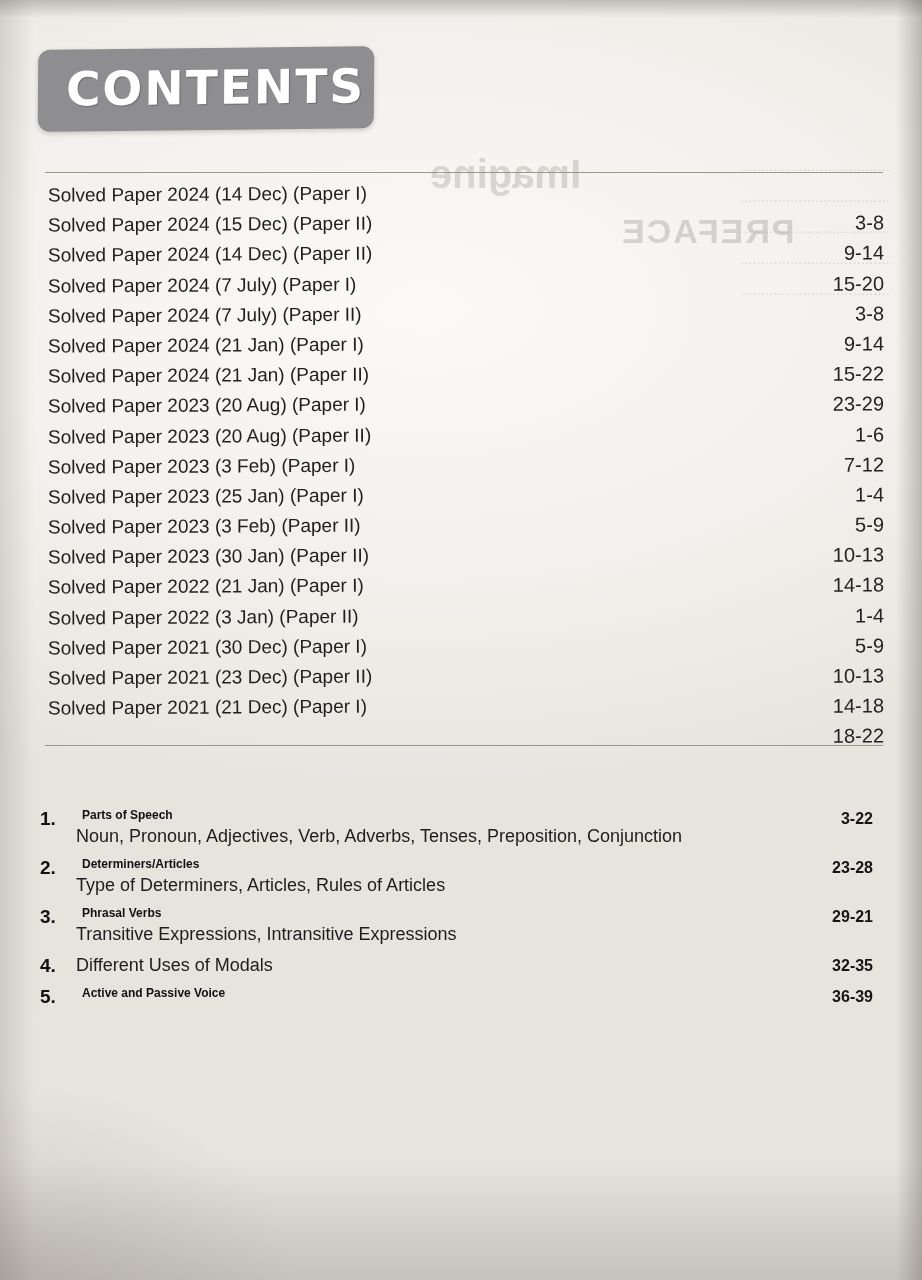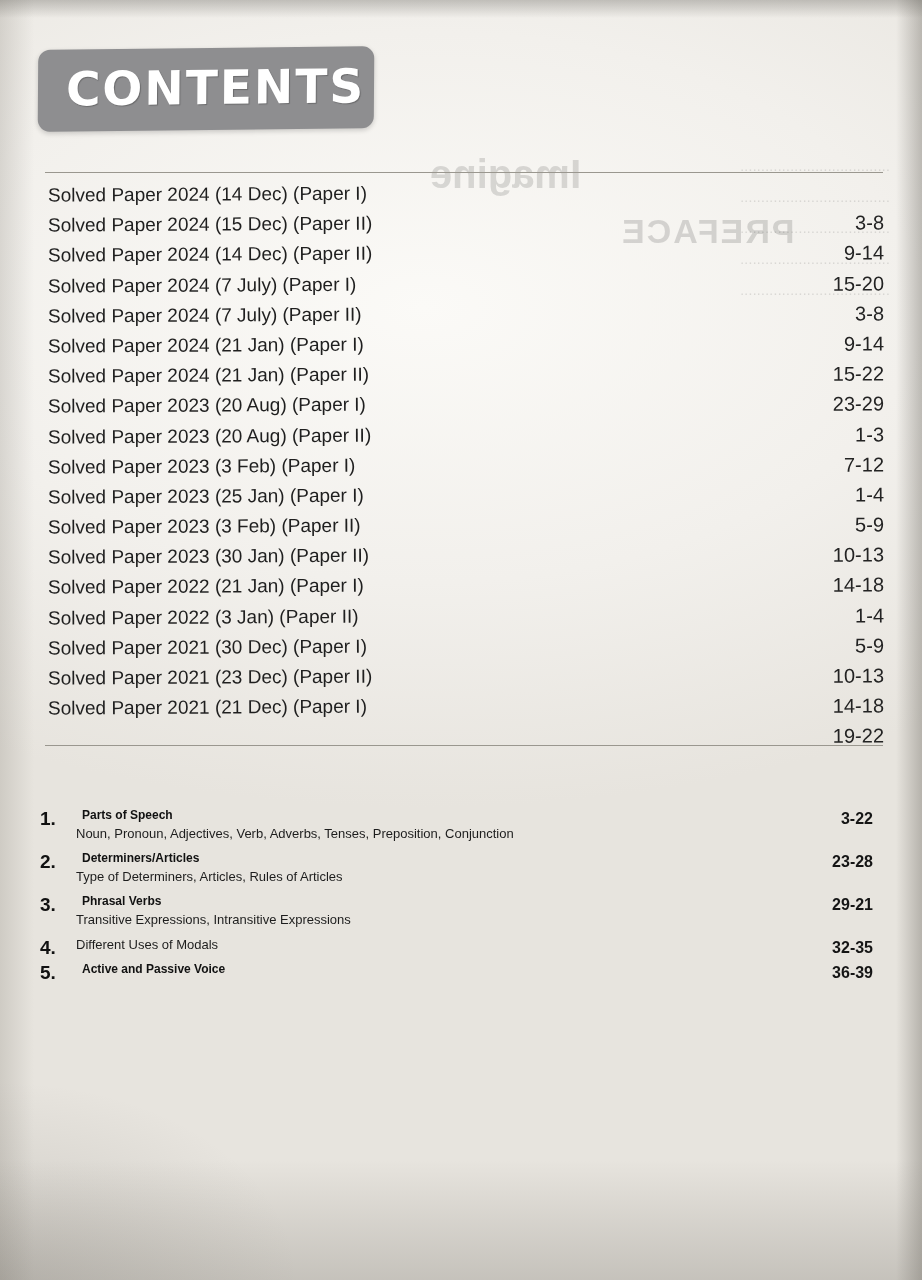--- a/index.html
+++ b/index.html
@@ -189,21 +189,21 @@
     color: #111;
   }
   .toc-item .chapter {
     margin-left: 42px;
     font-size: 12px;
     font-weight: bold;
     color: #111;
   }
   .toc-item .sub {
     margin-left: 36px;
-    font-size: 13px;
+    font-size: 18px;
     color: #1d1d1d;
     margin-top: 4px;
   }
   .toc-item .pg {
     position: absolute;
     right: 12px;
     top: 2px;
     font-size: 16px;
     font-weight: bold;
     color: #151515;
@@ -264,21 +264,21 @@
     <div class="paper-row" style="transform:rotate(-0.35deg)">
       <span class="title">Solved Paper 2024 (21 Jan) (Paper II)</span>
       <span class="pages">15-22</span>
     </div>
     <div class="paper-row" style="transform:rotate(-0.35deg)">
       <span class="title">Solved Paper 2023 (20 Aug) (Paper I)</span>
       <span class="pages">23-29</span>
     </div>
     <div class="paper-row" style="transform:rotate(-0.35deg)">
       <span class="title">Solved Paper 2023 (20 Aug) (Paper II)</span>
-      <span class="pages">1-3</span>
+      <span class="pages">1-6</span>
     </div>
     <div class="paper-row" style="transform:rotate(-0.35deg)">
       <span class="title">Solved Paper 2023 (3 Feb) (Paper I)</span>
       <span class="pages">7-12</span>
     </div>
     <div class="paper-row" style="transform:rotate(-0.35deg)">
       <span class="title">Solved Paper 2023 (25 Jan) (Paper I)</span>
       <span class="pages">1-4</span>
     </div>
     <div class="paper-row" style="transform:rotate(-0.35deg)">
@@ -304,21 +304,21 @@
     <div class="paper-row" style="transform:rotate(-0.35deg)">
       <span class="title">Solved Paper 2021 (23 Dec) (Paper II)</span>
       <span class="pages">10-13</span>
     </div>
     <div class="paper-row" style="transform:rotate(-0.35deg)">
       <span class="title">Solved Paper 2021 (21 Dec) (Paper I)</span>
       <span class="pages">14-18</span>
     </div>
     <div class="paper-row" style="transform:rotate(-0.35deg)">
       <span class="title"></span>
-      <span class="pages">19-22</span>
+      <span class="pages">18-22</span>
     </div>
   </div>
 
   <div class="rule mid"></div>
 
 
   <div class="toc">
     <div class="toc-item">
       <span class="num">1.</span>
       <div class="chapter">Parts of Speech</div>

